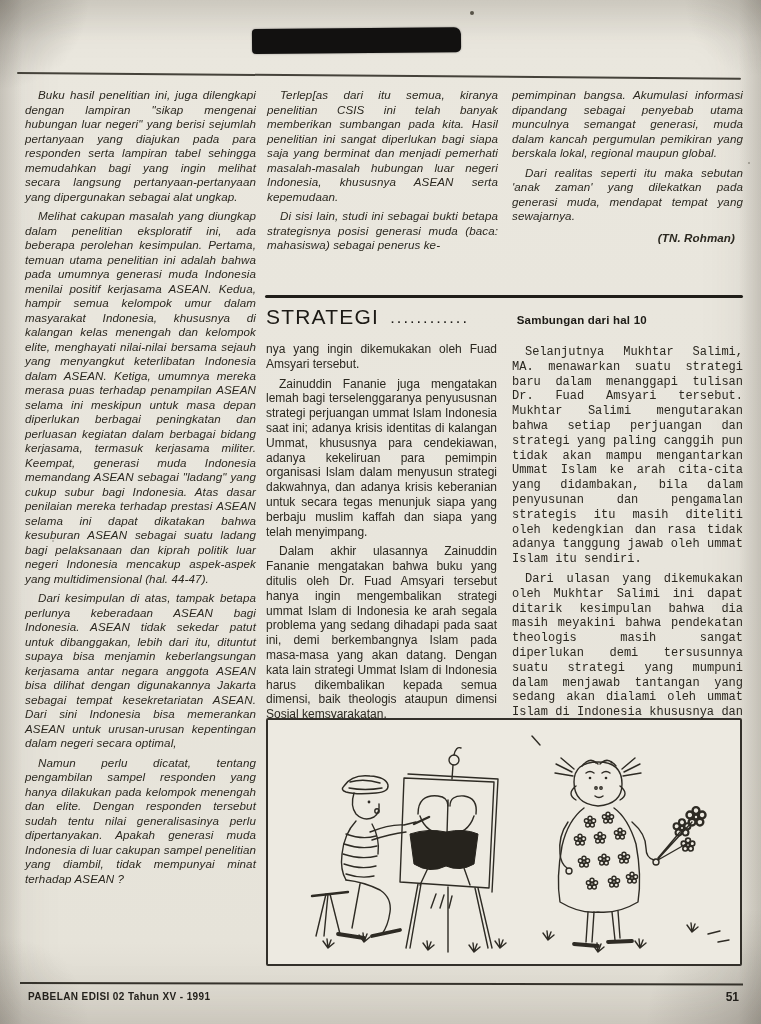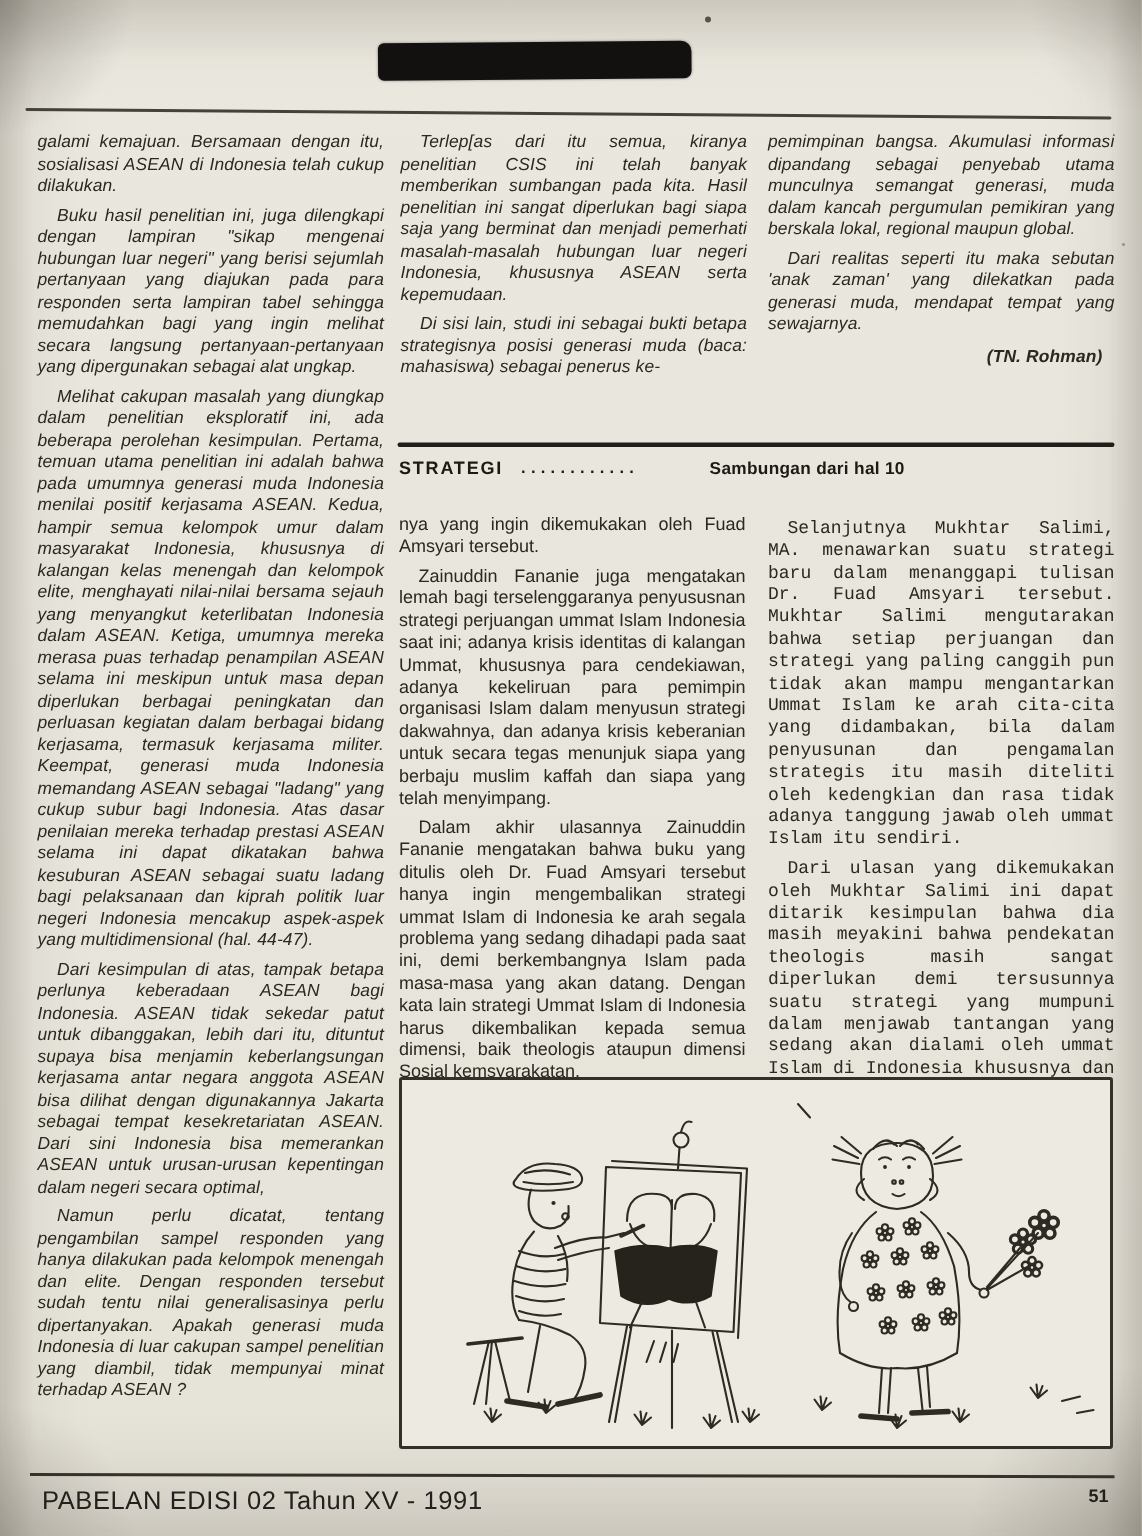--- a/index.html
+++ b/index.html
@@ -32,55 +32,54 @@
   .a2{font-size:12px;line-height:14.8px;}
   .ind{text-indent:13px;}
   .byline{text-align:right;padding-right:8px;margin-top:7px !important;font-weight:bold;}
 
   .col1{left:25px;top:88px;width:231px;}
   .col2top{left:267px;top:88px;width:231px;}
   .col3top{left:512px;top:88px;width:231px;}
 
   .strategi-rule{position:absolute;left:265px;top:295px;width:478px;height:2.5px;background:#201e19;border-radius:2px;}
   .strategi-header{position:absolute;left:266px;top:305px;width:477px;display:flex;align-items:baseline;gap:12px;color:#1c1a15;}
-  .s-title{font-weight:bold;font-size:12px;letter-spacing:1.2px;text-align:right;}
+  .s-title{font-weight:normal;font-size:21px;letter-spacing:1.2px;text-align:right;}
   .s-dots{font-weight:bold;font-size:11px;letter-spacing:3.5px;position:relative;top:-1px;}
   .s-note{font-weight:bold;font-size:11.5px;letter-spacing:.2px;margin-left:35px;}
 
   .scolA{left:266px;top:342px;width:231px;}
   .scolB{left:512px;top:345px;width:231px;font-family:Liberation Mono, monospace;}
 
   .cartoon-frame{position:absolute;left:266px;top:718px;width:476px;height:248px;
     border:2.4px solid #33302a;border-radius:2px;background:#edeae1;box-sizing:border-box;}
   .cartoon-frame svg{display:block;width:100%;height:100%;}
   .ln{fill:none;stroke:#2e2b24;stroke-width:1.4;stroke-linecap:round;stroke-linejoin:round;}
   .fillink{fill:#2e2b24;stroke:none;}
   .darkblob{fill:#26231d;stroke:#26231d;stroke-width:1;stroke-linejoin:round;}
   .thick{stroke-width:3.8;}
   .mid{stroke-width:2.4;}
 
   .footer-rule{position:absolute;left:20px;top:982px;width:723px;height:2.2px;background:#35322b;
     transform-origin:left center;transform:rotate(.12deg);}
-  .footer-left{position:absolute;left:28px;top:991px;font-weight:normal;font-size:17px;letter-spacing:.4px;color:#23211c;}
+  .footer-left{position:absolute;left:28px;top:991px;font-weight:bold;font-size:10px;letter-spacing:.4px;color:#23211c;}
   .footer-page{position:absolute;right:22px;top:990px;font-weight:bold;font-size:12px;color:#23211c;}
 </style>
 </head>
 <body>
 
 <div class="page">
 
   <div class="speck s1"></div>
   <div class="speck s2"></div>
   <div class="speck s3"></div>
 
   <div class="top-rule"></div>
   <div class="redaction-bar"></div>
 
   <div class="col col1 a1">
-    <p>galami kemajuan. Bersamaan dengan itu, sosialisasi ASEAN di Indonesia telah cukup dilakukan.</p>
     <p class="ind">Buku hasil penelitian ini, juga dilengkapi dengan lampiran "sikap mengenai hubungan luar negeri" yang berisi sejumlah pertanyaan yang diajukan pada para responden serta lampiran tabel sehingga memudahkan bagi yang ingin melihat secara langsung pertanyaan-pertanyaan yang dipergunakan sebagai alat ungkap.</p>
     <p class="ind">Melihat cakupan masalah yang diungkap dalam penelitian eksploratif ini, ada beberapa perolehan kesimpulan. Pertama, temuan utama penelitian ini adalah bahwa pada umumnya generasi muda Indonesia menilai positif kerjasama ASEAN. Kedua, hampir semua kelompok umur dalam masyarakat Indonesia, khususnya di kalangan kelas menengah dan kelompok elite, menghayati nilai-nilai bersama sejauh yang menyangkut keterlibatan Indonesia dalam ASEAN. Ketiga, umumnya mereka merasa puas terhadap penampilan ASEAN selama ini meskipun untuk masa depan diperlukan berbagai peningkatan dan perluasan kegiatan dalam berbagai bidang kerjasama, termasuk kerjasama militer. Keempat, generasi muda Indonesia memandang ASEAN sebagai "ladang" yang cukup subur bagi Indonesia. Atas dasar penilaian mereka terhadap prestasi ASEAN selama ini dapat dikatakan bahwa kesuburan ASEAN sebagai suatu ladang bagi pelaksanaan dan kiprah politik luar negeri Indonesia mencakup aspek-aspek yang multidimensional (hal. 44-47).</p>
     <p class="ind">Dari kesimpulan di atas, tampak betapa perlunya keberadaan ASEAN bagi Indonesia. ASEAN tidak sekedar patut untuk dibanggakan, lebih dari itu, dituntut supaya bisa menjamin keberlangsungan kerjasama antar negara anggota ASEAN bisa dilihat dengan digunakannya Jakarta sebagai tempat kesekretariatan ASEAN. Dari sini Indonesia bisa memerankan ASEAN untuk urusan-urusan kepentingan dalam negeri secara optimal,</p>
     <p class="ind">Namun perlu dicatat, tentang pengambilan sampel responden yang hanya dilakukan pada kelompok menengah dan elite. Dengan responden tersebut sudah tentu nilai generalisasinya perlu dipertanyakan. Apakah generasi muda Indonesia di luar cakupan sampel penelitian yang diambil, tidak mempunyai minat terhadap ASEAN ?</p>
   </div>
 
   <div class="col col3top a1">
     <p>pemimpinan bangsa. Akumulasi informasi dipandang sebagai penyebab utama munculnya semangat generasi, muda dalam kancah pergumulan pemikiran yang berskala lokal, regional maupun global.</p>
     <p class="ind">Dari realitas seperti itu maka sebutan 'anak zaman' yang dilekatkan pada generasi muda, mendapat tempat yang sewajarnya.</p>
     <p class="byline">(TN. Rohman)</p>

